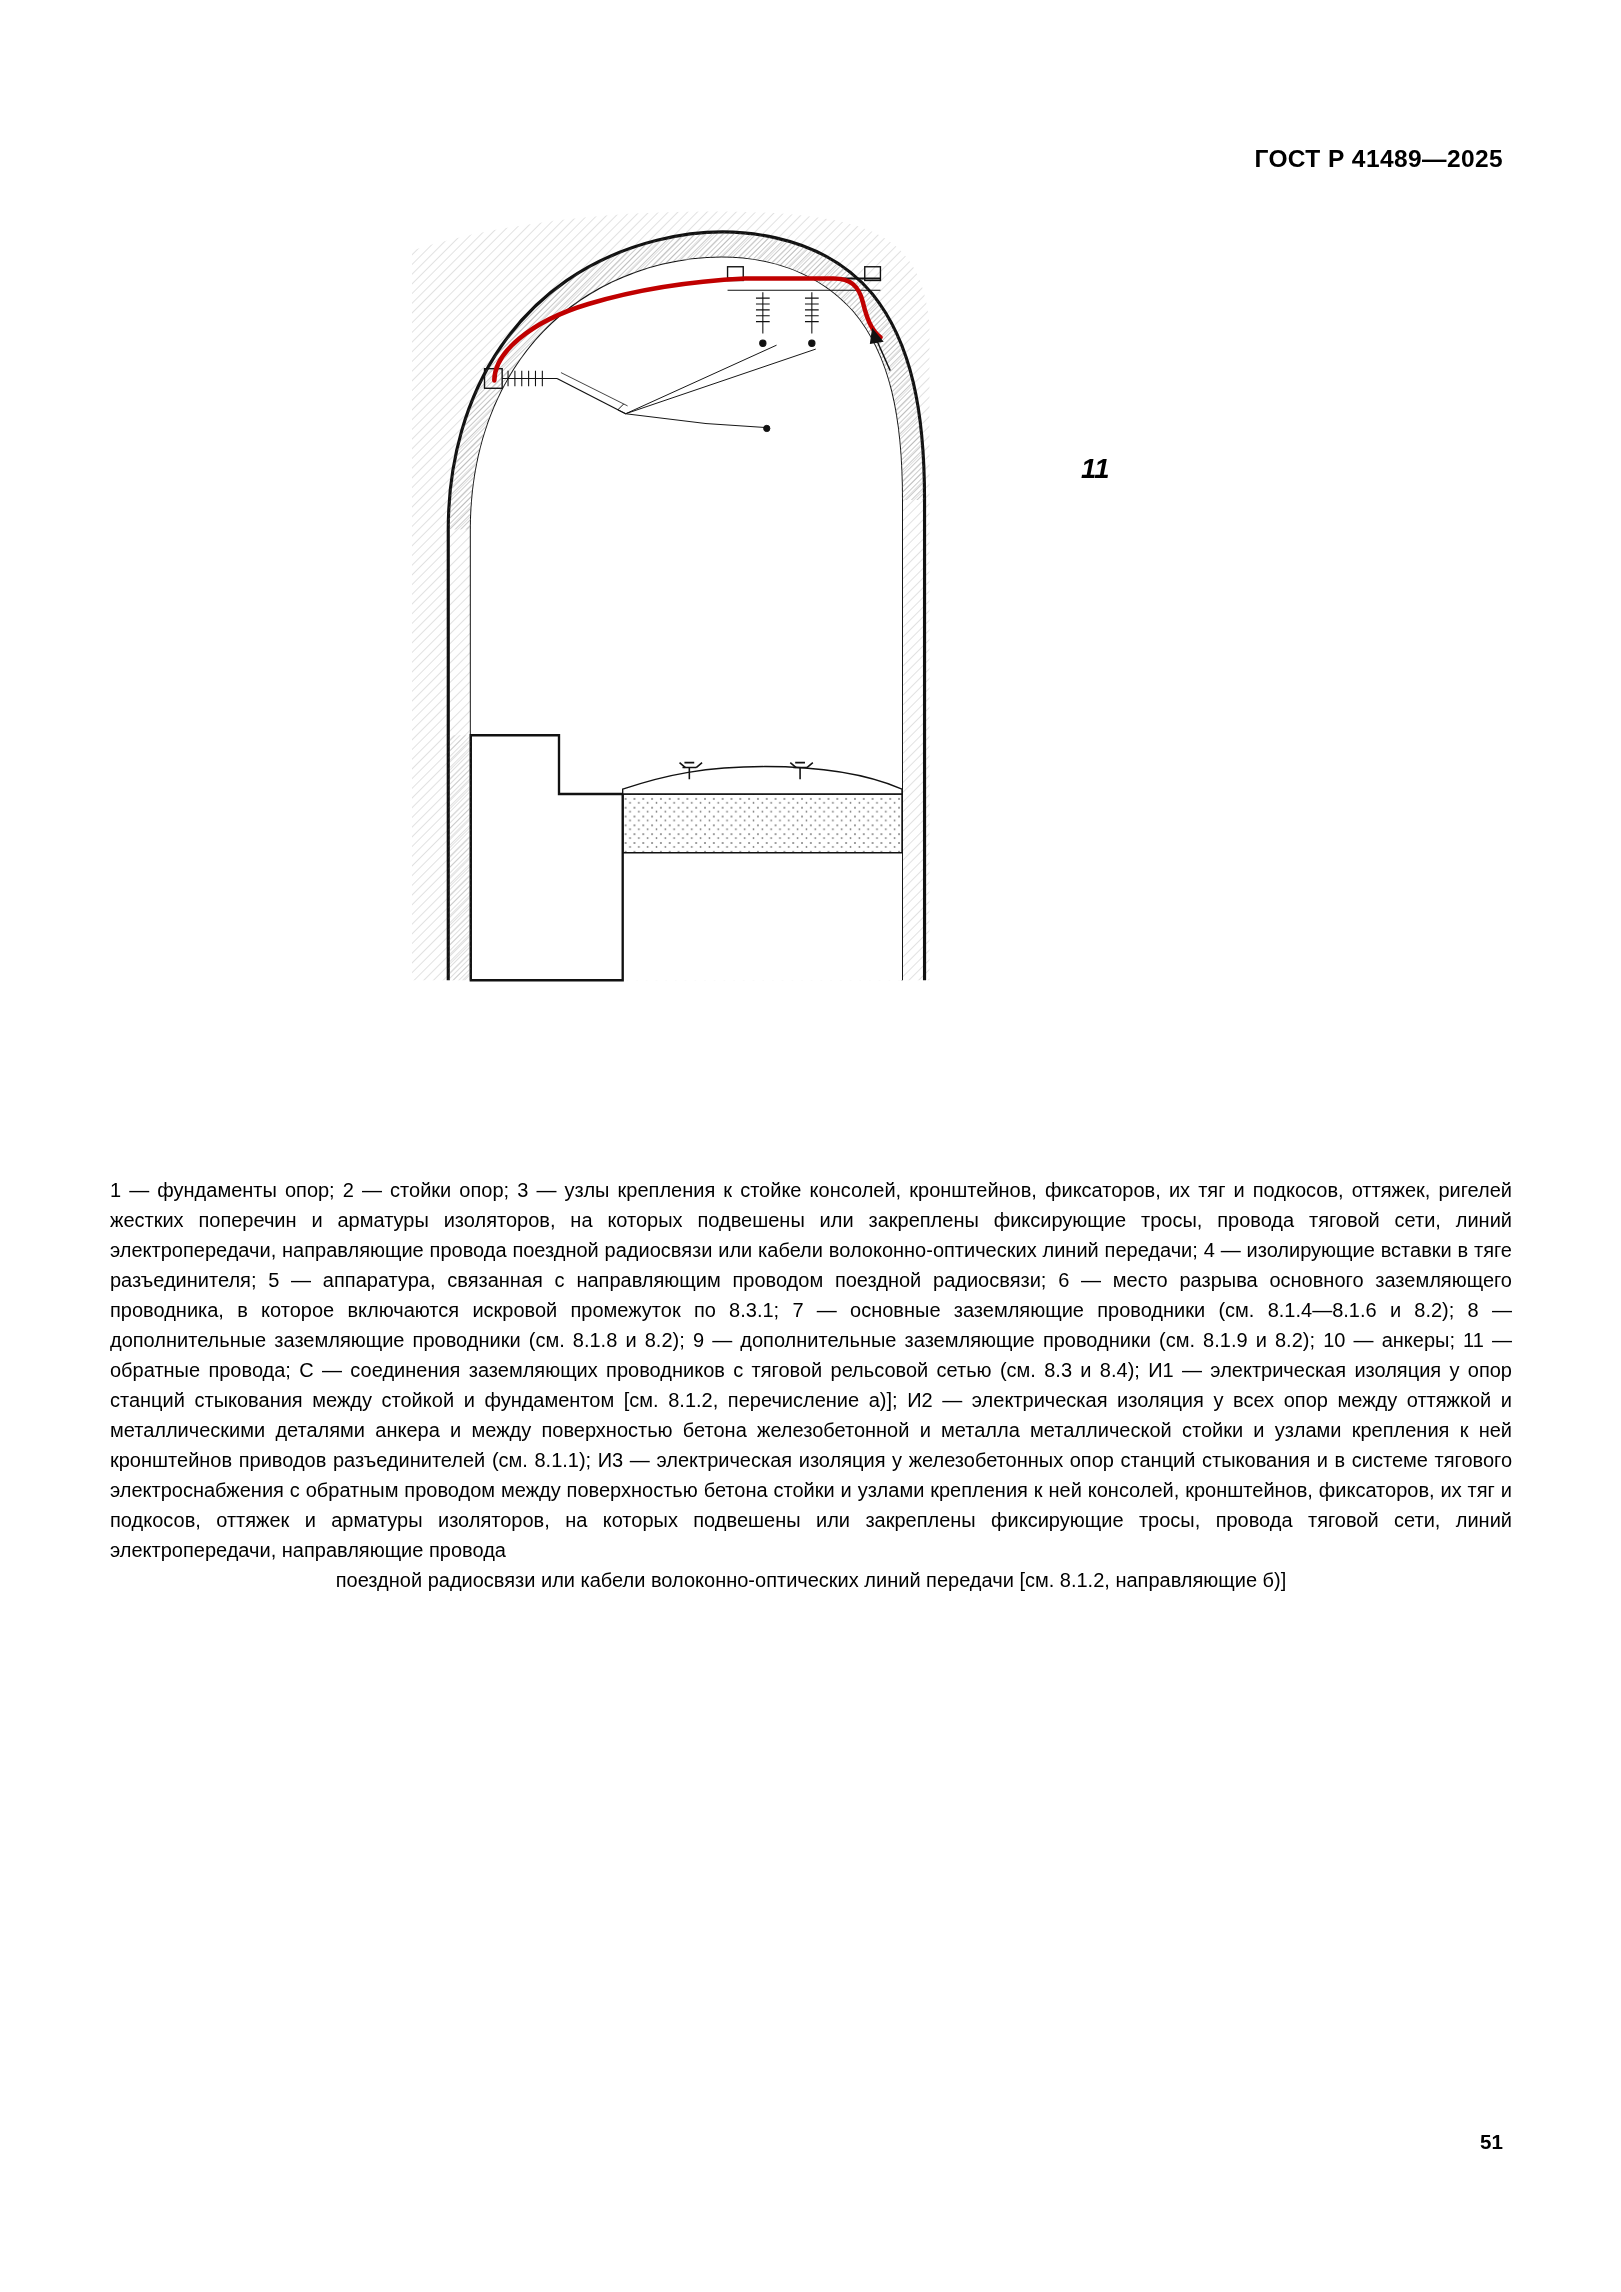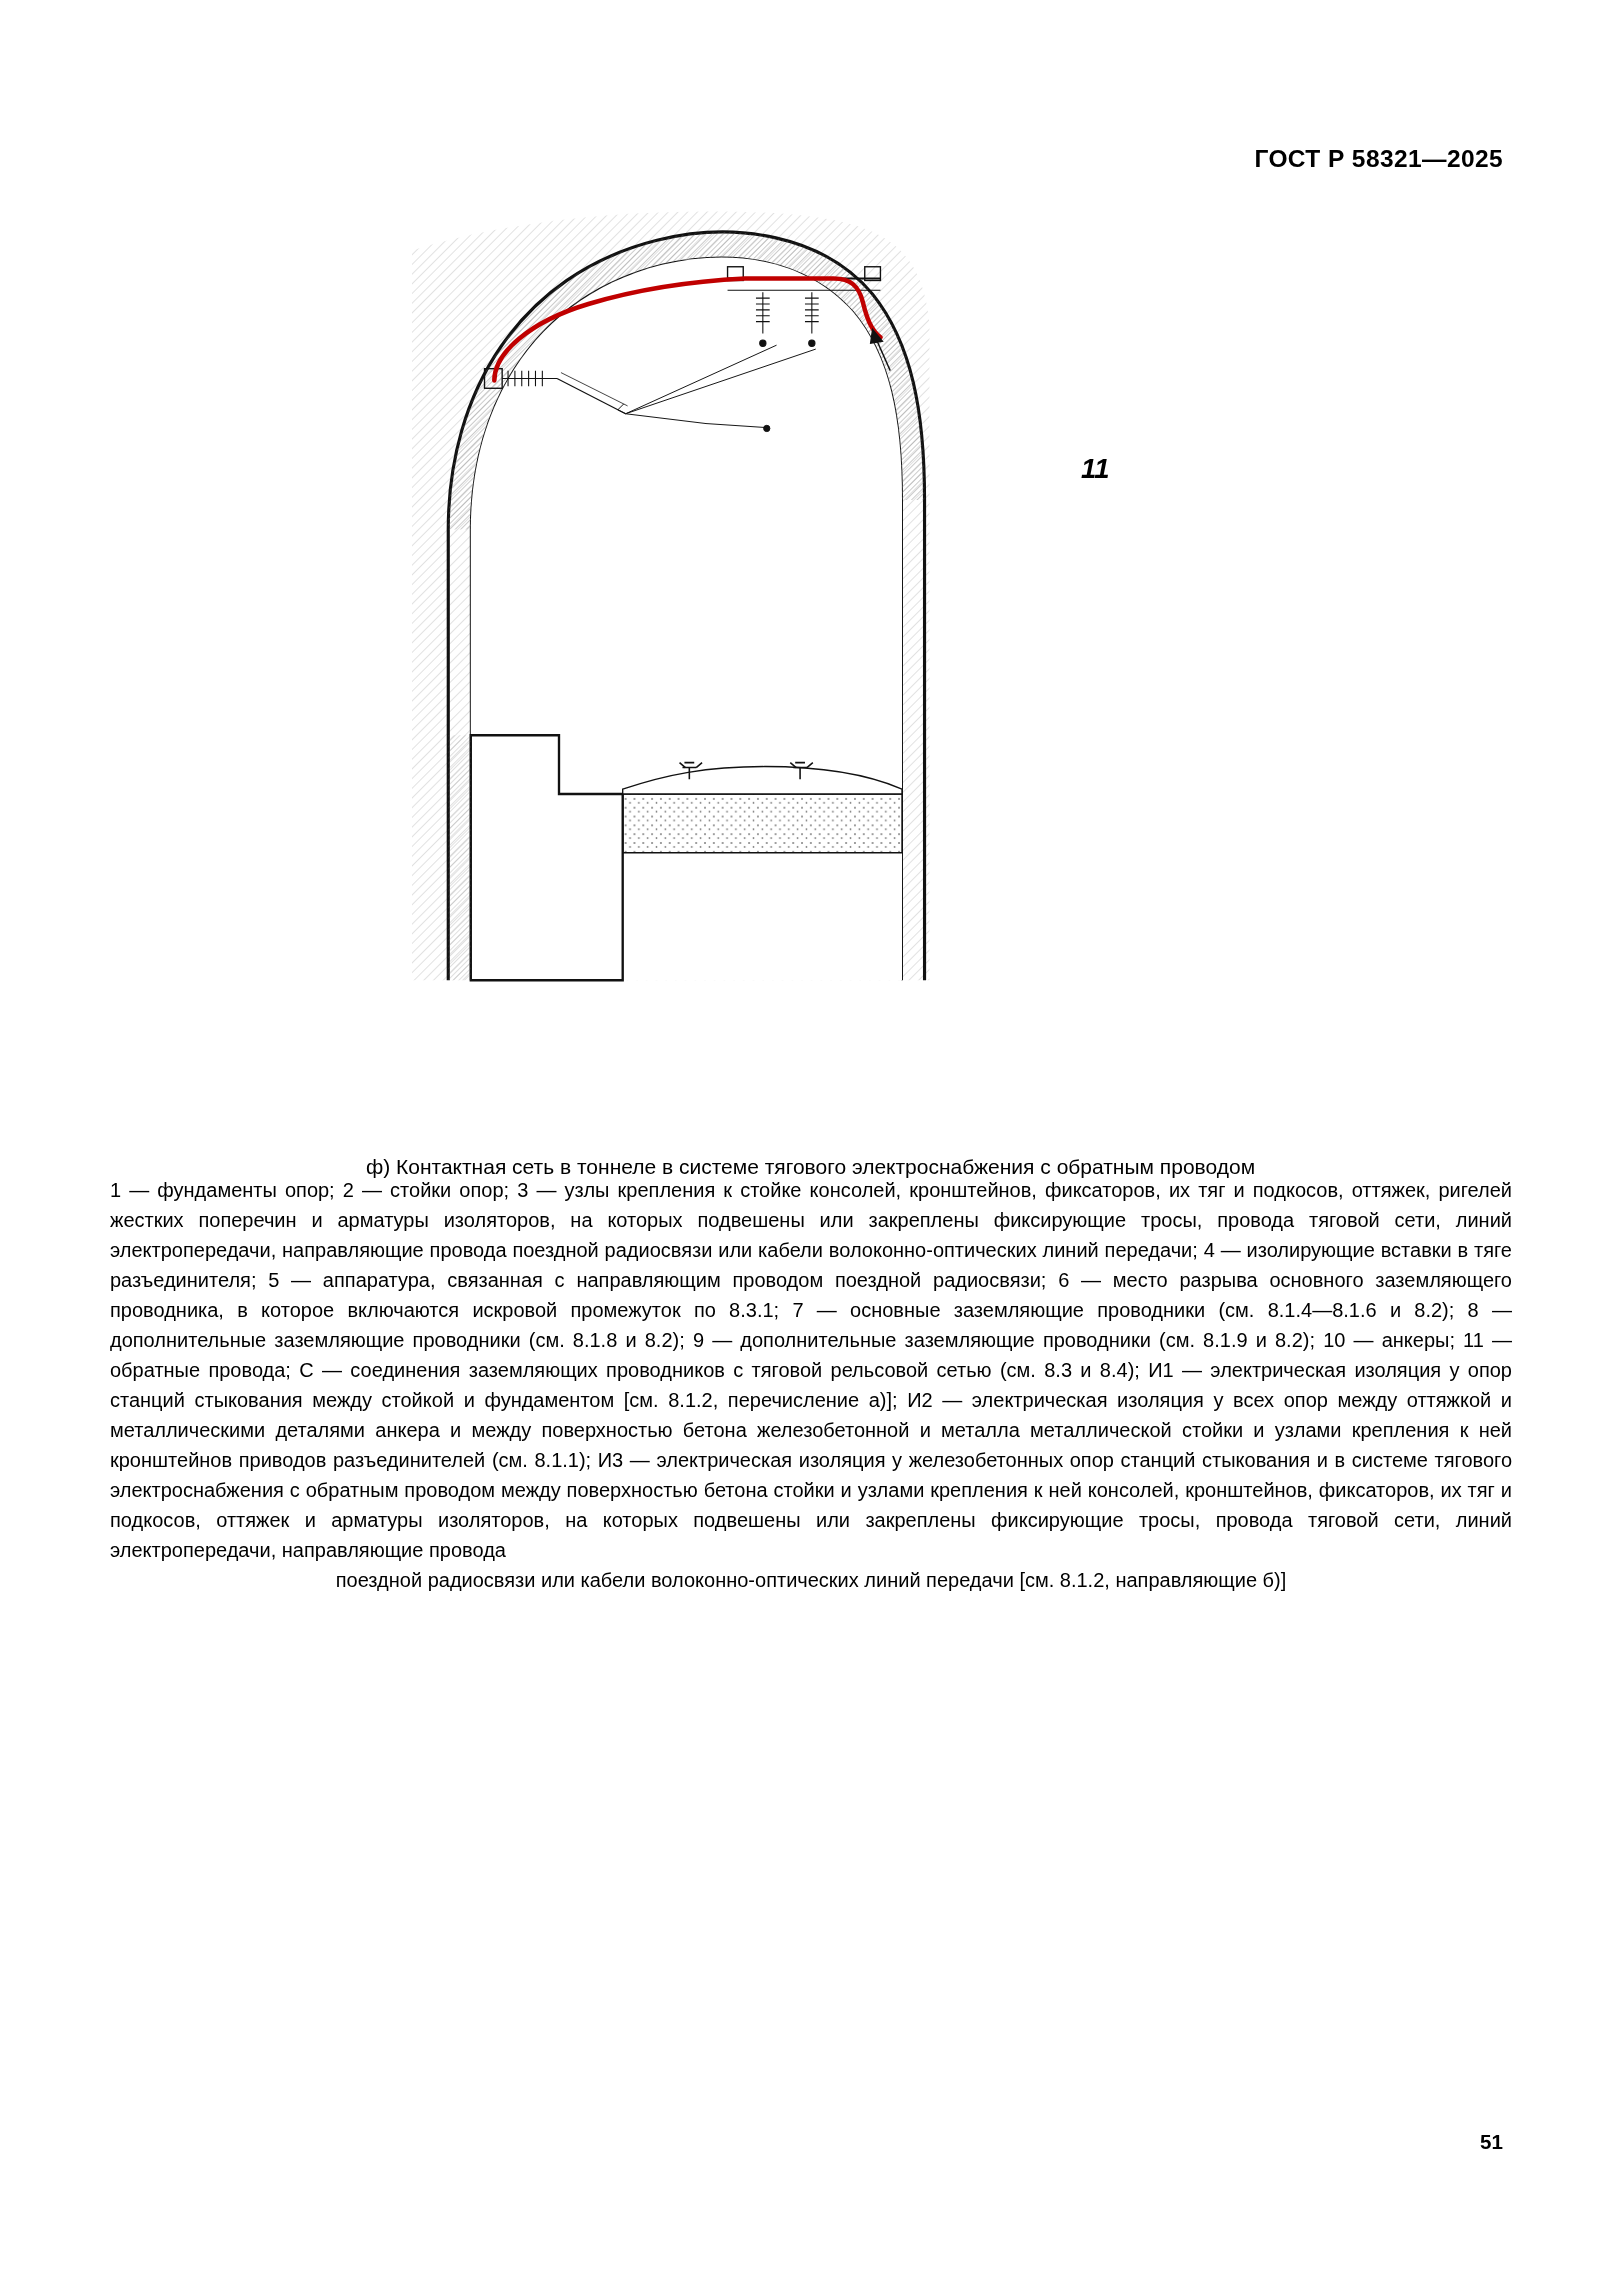--- a/index.html
+++ b/index.html
@@ -85,21 +85,21 @@
     font-style: italic;
     font-weight: bold;
     margin-left: 44px;
   }
 </style>
 </head>
 <body>
 
 <div class="page">
 
-  <div class="std-header">ГОСТ Р 58321—2025</div>
+  <div class="std-header">ГОСТ Р 41489—2025</div>
 
   <div class="figure-area">
     <svg width="686" height="931" viewBox="0 0 700 950" xmlns="http://www.w3.org/2000/svg">
       <defs>
         <pattern id="hatch" width="7" height="7" patternUnits="userSpaceOnUse" patternTransform="rotate(45)">
           <line x1="0" y1="0" x2="0" y2="7" stroke="#9a9a9a" stroke-width="0.7"></line>
         </pattern>
         <pattern id="hatchDense" width="4" height="4" patternUnits="userSpaceOnUse" patternTransform="rotate(45)">
           <line x1="0" y1="0" x2="0" y2="4" stroke="#6f6f6f" stroke-width="0.8"></line>
         </pattern>
@@ -202,21 +202,20 @@
       </g>
 
       <g stroke="#111" stroke-width="1.4" fill="#111">
         <path d="M 472,132 L 488,168" stroke="#111" fill="none"></path>
         <path d="M 470,126 l 10,12 l -12,2 z"></path>
       </g>
     </svg>
     <div class="lbl11">11</div>
   </div>
 
-  <div class="caption-sub">ф) Контактная сеть в тоннеле в системе тягового электроснабжения с обратным проводом</div>
 
   <div class="legend">
     <span>1 — фундаменты опор; 2 — стойки опор; 3 — узлы крепления к стойке консолей, кронштейнов, фиксаторов, их тяг и подкосов, оттяжек, ригелей жестких поперечин и арматуры изоляторов, на которых подвешены или закреплены фиксирующие тросы, провода тяговой сети, линий электропередачи, направляющие провода поездной радиосвязи или кабели волоконно-оптических линий передачи; 4 — изолирующие вставки в тяге разъединителя; 5 — аппаратура, связанная с направляющим проводом поездной радиосвязи; 6 — место разрыва основного заземляющего проводника, в которое включаются искровой промежуток по 8.3.1; 7 — основные заземляющие проводники (см. 8.1.4—8.1.6 и 8.2); 8 — дополнительные заземляющие проводники (см. 8.1.8 и 8.2); 9 — дополнительные заземляющие проводники (см. 8.1.9 и 8.2); 10 — анкеры; 11 — обратные провода; С — соединения заземляющих проводников с тяговой рельсовой сетью (см. 8.3 и 8.4); И1 — электрическая изоляция у опор станций стыкования между стойкой и фундаментом [см. 8.1.2, перечисление а)]; И2 — электрическая изоляция у всех опор между оттяжкой и металлическими деталями анкера и между поверхностью бетона железобетонной и металла металлической стойки и узлами крепления к ней кронштейнов приводов разъединителей (см. 8.1.1); И3 — электрическая изоляция у железобетонных опор станций стыкования и в системе тягового электроснабжения с обратным проводом между поверхностью бетона стойки и узлами крепления к ней консолей, кронштейнов, фиксаторов, их тяг и подкосов, оттяжек и арматуры изоляторов, на которых подвешены или закреплены фиксирующие тросы, провода тяговой сети, линий электропередачи, направляющие провода</span>
     <span class="center-last" style="text-align:center;">поездной радиосвязи или кабели волоконно-оптических линий передачи [см. 8.1.2, направляющие б)]</span>
   </div>
 
 
   <div class="page-number">51</div>
 
 </div>

